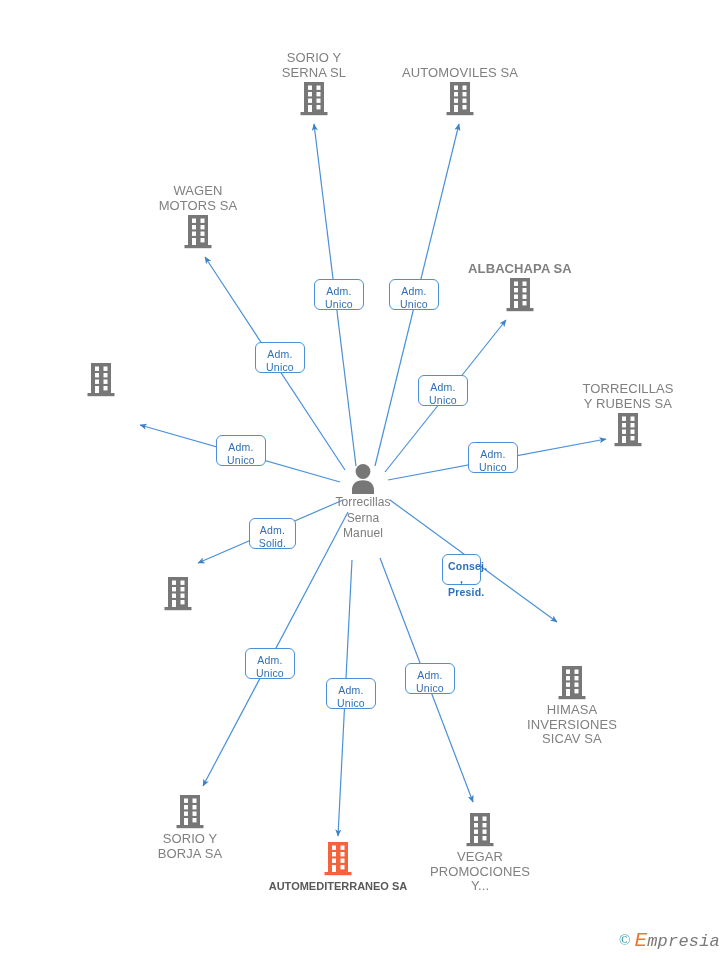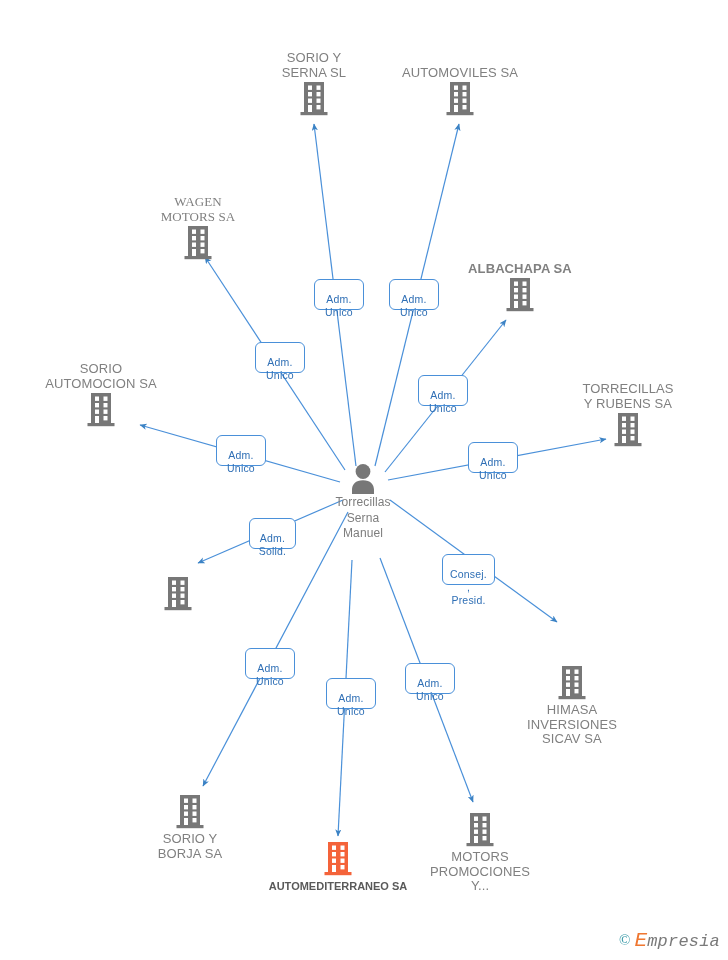--- a/index.html
+++ b/index.html
@@ -67,21 +67,21 @@
   .edge-label {
     position: absolute;
     box-sizing: border-box;
     background: #ffffff;
     border: 1px solid #4a90d9;
     border-radius: 6px;
     color: #2f6fb5;
     font-size: 10.5px;
     line-height: 13px;
     text-align: center;
-    padding: 13px 5px 3px 5px;
+    padding: 5px 5px 3px 5px;
     white-space: pre-line;
     letter-spacing: 0.2px;
   }
   #watermark {
     position: absolute;
     right: 8px;
     bottom: 8px;
     display: flex;
     align-items: center;
     gap: 4px;
@@ -174,21 +174,21 @@
               <rect x="9" y="25" width="4" height="4.4"></rect>
               <rect x="17.5" y="5.5" width="4" height="4.4"></rect>
               <rect x="17.5" y="12" width="4" height="4.4"></rect>
               <rect x="17.5" y="18.5" width="4" height="4.4"></rect>
               <rect x="17.5" y="25" width="4" height="4.4"></rect>
               <rect x="9" y="25" width="4" height="7"></rect>
             </g>
           </g>
         </svg>
       </div>
-      <div class="node" style="left: 198px; top: 194px; font-family: Liberation Serif, serif;">
+      <div class="node" style="left: 198px; top: 183px;">
         <span class="node-label">WAGEN
 MOTORS SA</span>
         <svg viewBox="0 0 30 38" class="node-icon">
           <g fill="#777777">
             <path d="M5,2 h20 v30 h-20 z"></path>
             <rect x="1.5" y="32" width="27" height="3.2"></rect>
             <g fill="#ffffff">
               <rect x="9" y="5.5" width="4" height="4.4"></rect>
               <rect x="9" y="12" width="4" height="4.4"></rect>
               <rect x="9" y="18.5" width="4" height="4.4"></rect>
@@ -216,22 +216,20 @@
               <rect x="17.5" y="5.5" width="4" height="4.4"></rect>
               <rect x="17.5" y="12" width="4" height="4.4"></rect>
               <rect x="17.5" y="18.5" width="4" height="4.4"></rect>
               <rect x="17.5" y="25" width="4" height="4.4"></rect>
               <rect x="9" y="25" width="4" height="7"></rect>
             </g>
           </g>
         </svg>
       </div>
       <div class="node" style="left: 101px; top: 361px;">
-        <span class="node-label">SORIO
-AUTOMOCION SA</span>
         <svg viewBox="0 0 30 38" class="node-icon">
           <g fill="#777777">
             <path d="M5,2 h20 v30 h-20 z"></path>
             <rect x="1.5" y="32" width="27" height="3.2"></rect>
             <g fill="#ffffff">
               <rect x="9" y="5.5" width="4" height="4.4"></rect>
               <rect x="9" y="12" width="4" height="4.4"></rect>
               <rect x="9" y="18.5" width="4" height="4.4"></rect>
               <rect x="9" y="25" width="4" height="4.4"></rect>
               <rect x="17.5" y="5.5" width="4" height="4.4"></rect>
@@ -357,41 +355,41 @@
               <rect x="9" y="18.5" width="4" height="4.4"></rect>
               <rect x="9" y="25" width="4" height="4.4"></rect>
               <rect x="17.5" y="5.5" width="4" height="4.4"></rect>
               <rect x="17.5" y="12" width="4" height="4.4"></rect>
               <rect x="17.5" y="18.5" width="4" height="4.4"></rect>
               <rect x="17.5" y="25" width="4" height="4.4"></rect>
               <rect x="9" y="25" width="4" height="7"></rect>
             </g>
           </g>
         </svg>
-        <span class="node-label">MOTORS
+        <span class="node-label">VEGAR
 PROMOCIONES
 Y...</span>
       </div>
     </div>
   <div id="label-layer">
       <div class="edge-label" style="left: 314px; top: 279px; width: 50px; height: 31px;">Adm.
 Unico</div>
       <div class="edge-label" style="left: 389px; top: 279px; width: 50px; height: 31px;">Adm.
 Unico</div>
       <div class="edge-label" style="left: 255px; top: 342px; width: 50px; height: 31px;">Adm.
 Unico</div>
       <div class="edge-label" style="left: 418px; top: 375px; width: 50px; height: 31px;">Adm.
 Unico</div>
       <div class="edge-label" style="left: 216px; top: 435px; width: 50px; height: 31px;">Adm.
 Unico</div>
       <div class="edge-label" style="left: 468px; top: 442px; width: 50px; height: 31px;">Adm.
 Unico</div>
       <div class="edge-label" style="left: 249px; top: 518px; width: 47px; height: 31px;">Adm.
 Solid.</div>
-      <div class="edge-label" style="left: 442px; top: 554px; width: 53px; height: 31px;">Consej. ,
+      <div class="edge-label" style="left: 442px; top: 554px; width: 39px; height: 31px; font-weight: bold;">Consej. ,
 Presid.</div>
       <div class="edge-label" style="left: 245px; top: 648px; width: 50px; height: 31px;">Adm.
 Unico</div>
       <div class="edge-label" style="left: 326px; top: 678px; width: 50px; height: 31px;">Adm.
 Unico</div>
       <div class="edge-label" style="left: 405px; top: 663px; width: 50px; height: 31px;">Adm.
 Unico</div>
     </div>
 
 </div>

